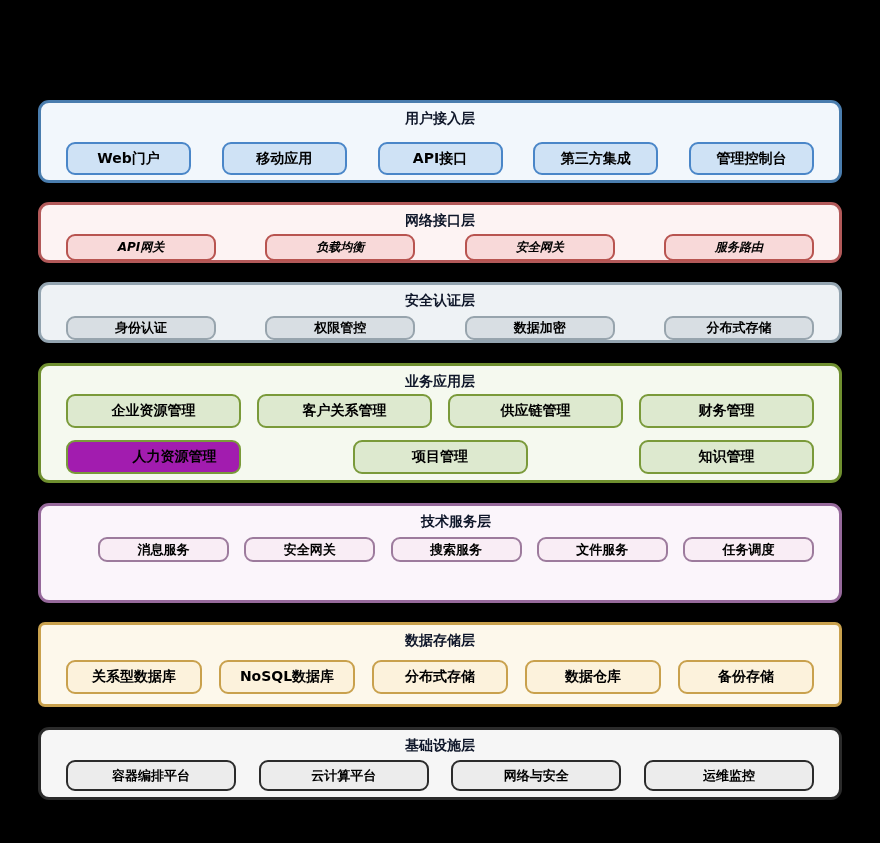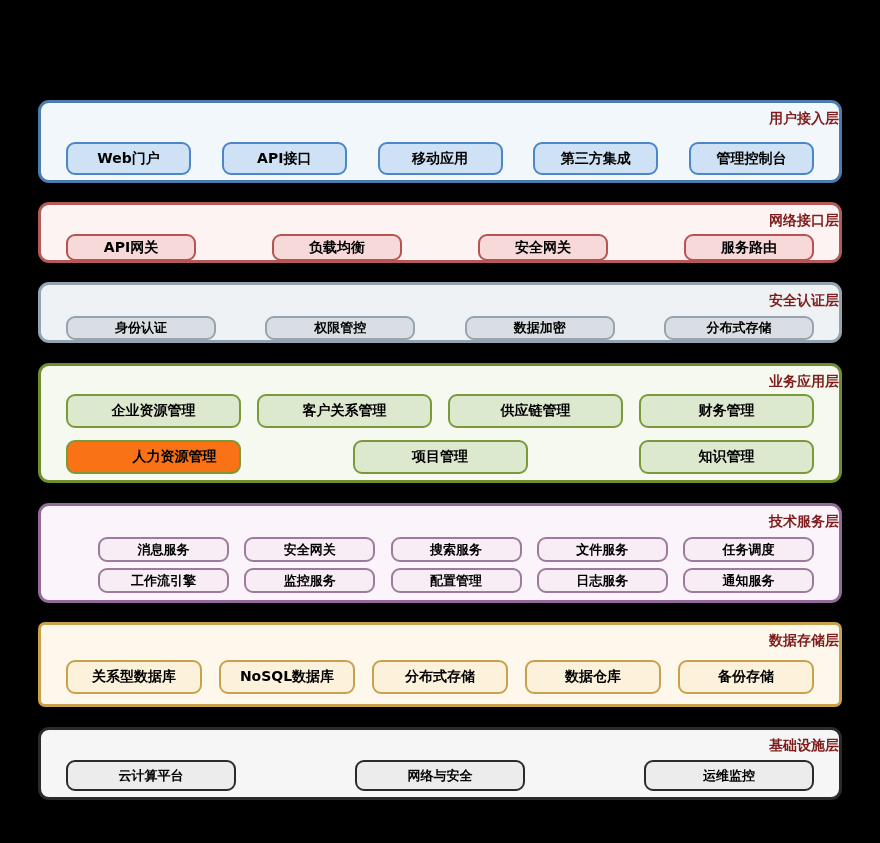--- a/index.html
+++ b/index.html
@@ -18,24 +18,24 @@
   .layer {
     position: absolute;
     left: 38px;
     width: 804px;
     box-sizing: border-box;
     border-radius: 11px;
     border: 3px solid #888;
     background: #fff;
   }
   .layer-title {
-    text-align: right;
+    text-align: center;
     font-weight: bold;
     font-size: 14px;
-    color: #7f1d1d;
+    color: #0f172a;
     padding-top: 6px;
     line-height: 18px;
   }
   .box-row {
     display: flex;
     justify-content: space-between;
     padding: 0 25px;
   }
   .box {
     display: flex;
@@ -48,21 +48,21 @@
     color: #000;
     white-space: nowrap;
   }
   
   .layer-0 { top: 100px; height: 83px; }
   .layer-0 .box-row { margin-top: 15px; }
   .layer-0 .box { width: 125px; height: 33px; font-size: 14px; }
 
   .layer-1 { top: 202px; height: 61px; }
   .layer-1 .box-row { margin-top: 5px; }
-  .layer-1 .box { width: 130px; height: 27px; font-size: 14px; }
+  .layer-1 .box { width: 150px; height: 27px; font-size: 12px; font-style: italic; }
 
   .layer-2 { top: 282px; height: 61px; }
   .layer-2 .box-row { margin-top: 7px; }
   .layer-2 .box { width: 150px; height: 24px; font-size: 13px; }
 
   .layer-3 { top: 363px; height: 120px; }
   .layer-3 .box-row { margin-top: 4px; }
   .layer-3 .box-row + .box-row { margin-top: 12px; }
   .layer-3 .box { width: 175px; height: 34px; font-size: 14px; }
 
@@ -81,22 +81,22 @@
   .layer-6 .box { border-width: 2.5px; }
 </style>
 </head>
 <body>
 
 <div class="stage">
     <div class="layer layer-0" style="border-color: rgb(74, 125, 174); background: rgb(242, 247, 252);">
       <div class="layer-title">用户接入层</div>
       <div class="box-row">
         <div class="box" style="border-color: rgb(74, 134, 200); background: rgb(207, 226, 245);">Web门户</div>
+        <div class="box" style="border-color: rgb(74, 134, 200); background: rgb(207, 226, 245);">移动应用</div>
         <div class="box" style="border-color: rgb(74, 134, 200); background: rgb(207, 226, 245);">API接口</div>
-        <div class="box" style="border-color: rgb(74, 134, 200); background: rgb(207, 226, 245);">移动应用</div>
         <div class="box" style="border-color: rgb(74, 134, 200); background: rgb(207, 226, 245);">第三方集成</div>
         <div class="box" style="border-color: rgb(74, 134, 200); background: rgb(207, 226, 245);">管理控制台</div>
       </div>
     </div>
     <div class="layer layer-1" style="border-color: rgb(178, 89, 89); background: rgb(253, 243, 243);">
       <div class="layer-title">网络接口层</div>
       <div class="box-row">
         <div class="box" style="border-color: rgb(184, 84, 80); background: rgb(248, 217, 217);">API网关</div>
         <div class="box" style="border-color: rgb(184, 84, 80); background: rgb(248, 217, 217);">负载均衡</div>
         <div class="box" style="border-color: rgb(184, 84, 80); background: rgb(248, 217, 217);">安全网关</div>
@@ -114,53 +114,47 @@
     </div>
     <div class="layer layer-3" style="border-color: rgb(111, 143, 47); background: rgb(245, 249, 239);">
       <div class="layer-title">业务应用层</div>
       <div class="box-row">
         <div class="box" style="border-color: rgb(122, 154, 58); background: rgb(221, 233, 207);">企业资源管理</div>
         <div class="box" style="border-color: rgb(122, 154, 58); background: rgb(221, 233, 207); font-family: Liberation Mono, monospace;">客户关系管理</div>
         <div class="box" style="border-color: rgb(122, 154, 58); background: rgb(221, 233, 207);">供应链管理</div>
         <div class="box" style="border-color: rgb(122, 154, 58); background: rgb(221, 233, 207);">财务管理</div>
       </div>
       <div class="box-row">
-        <div class="box" style="border-color: rgb(122, 154, 58); background: #f97316; padding-left: 42px;">人力资源管理</div>
+        <div class="box" style="border-color: rgb(122, 154, 58); background: #a21caf; padding-left: 42px;">人力资源管理</div>
         <div class="box" style="border-color: rgb(122, 154, 58); background: rgb(221, 233, 207);">项目管理</div>
         <div class="box" style="border-color: rgb(122, 154, 58); background: rgb(221, 233, 207);">知识管理</div>
       </div>
     </div>
     <div class="layer layer-4" style="border-color: rgb(150, 105, 155); background: rgb(251, 245, 251); padding-left: 32px;">
       <div class="layer-title">技术服务层</div>
       <div class="box-row">
         <div class="box" style="border-color: rgb(157, 123, 157); background: rgb(249, 237, 245); text-align: right;">消息服务</div>
         <div class="box" style="border-color: rgb(157, 123, 157); background: rgb(249, 237, 245);">安全网关</div>
         <div class="box" style="border-color: rgb(157, 123, 157); background: rgb(249, 237, 245);">搜索服务</div>
         <div class="box" style="border-color: rgb(157, 123, 157); background: rgb(249, 237, 245);">文件服务</div>
         <div class="box" style="border-color: rgb(157, 123, 157); background: rgb(249, 237, 245);">任务调度</div>
-      </div>
-      <div class="box-row">
-        <div class="box" style="border-color: rgb(157, 123, 157); background: rgb(249, 237, 245);">工作流引擎</div>
-        <div class="box" style="border-color: rgb(157, 123, 157); background: rgb(249, 237, 245);">监控服务</div>
-        <div class="box" style="border-color: rgb(157, 123, 157); background: rgb(249, 237, 245);">配置管理</div>
-        <div class="box" style="border-color: rgb(157, 123, 157); background: rgb(249, 237, 245);">日志服务</div>
-        <div class="box" style="border-color: rgb(157, 123, 157); background: rgb(249, 237, 245);">通知服务</div>
       </div>
     </div>
     <div class="layer layer-5" style="border-color: rgb(201, 161, 77); background: rgb(253, 248, 235); border-radius: 7px;">
       <div class="layer-title">数据存储层</div>
       <div class="box-row">
         <div class="box" style="border-color: rgb(201, 161, 77); background: rgb(252, 242, 220);">关系型数据库</div>
         <div class="box" style="border-color: rgb(201, 161, 77); background: rgb(252, 242, 220);">NoSQL数据库</div>
         <div class="box" style="border-color: rgb(201, 161, 77); background: rgb(252, 242, 220);">分布式存储</div>
         <div class="box" style="border-color: rgb(201, 161, 77); background: rgb(252, 242, 220);">数据仓库</div>
         <div class="box" style="border-color: rgb(201, 161, 77); background: rgb(252, 242, 220);">备份存储</div>
       </div>
     </div>
     <div class="layer layer-6" style="border-color: rgb(43, 43, 43); background: rgb(246, 246, 246);">
       <div class="layer-title">基础设施层</div>
       <div class="box-row">
+        <div class="box" style="border-color: rgb(43, 43, 43); background: rgb(236, 236, 236);">容器编排平台</div>
         <div class="box" style="border-color: rgb(43, 43, 43); background: rgb(236, 236, 236);">云计算平台</div>
         <div class="box" style="border-color: rgb(43, 43, 43); background: rgb(236, 236, 236);">网络与安全</div>
         <div class="box" style="border-color: rgb(43, 43, 43); background: rgb(236, 236, 236);">运维监控</div>
       </div>
     </div>
   </div>
 
 </body></html>

